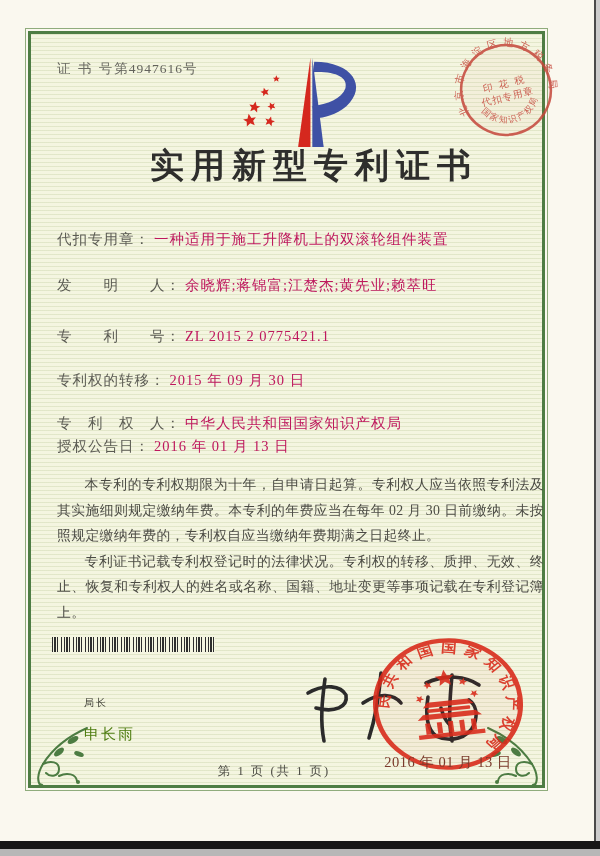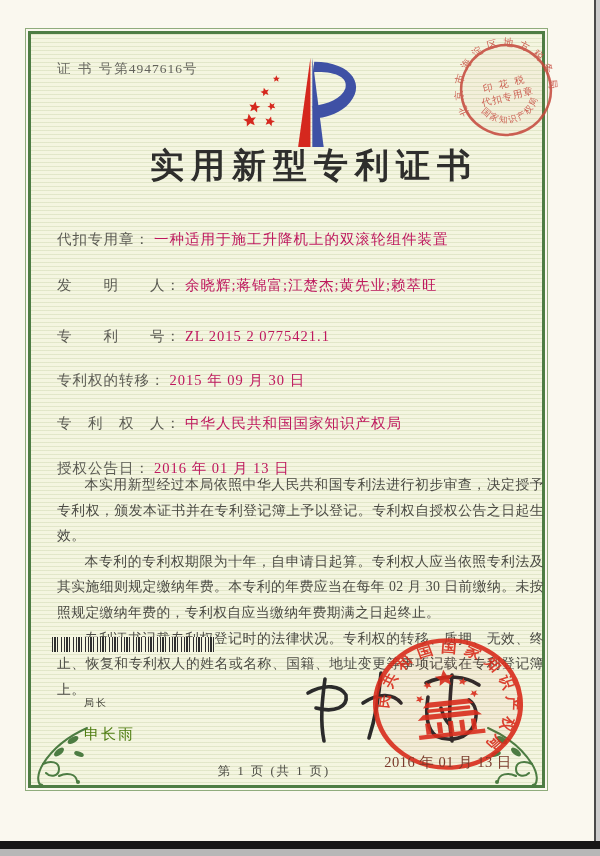--- a/index.html
+++ b/index.html
@@ -136,26 +136,25 @@
   </div>
   <div class="abs field-row" style="top:327px">
     <span>专　　利　　号：</span><span class="val">ZL 2015 2 0775421.1</span>
   </div>
   <div class="abs field-row" style="top:371px">
     <span>专利权的转移：</span><span class="val">2015 年 09 月 30 日</span>
   </div>
   <div class="abs field-row" style="top:414px">
     <span>专　利　权　人：</span><span class="val">中华人民共和国国家知识产权局</span>
   </div>
-  <div class="abs field-row" style="top:459px">
+  <div class="abs field-row" style="top:437px">
     <span>授权公告日：</span><span class="val">2016 年 01 月 13 日</span>
   </div>
 
   <div class="abs law">
-    <p>本实用新型经过本局依照中华人民共和国专利法进行初步审查，决定授予专利权，颁发本证书并在专利登记簿上予以登记。专利权自授权公告之日起生效。</p>
     <p>本专利的专利权期限为十年，自申请日起算。专利权人应当依照专利法及其实施细则规定缴纳年费。本专利的年费应当在每年 02 月 30 日前缴纳。未按照规定缴纳年费的，专利权自应当缴纳年费期满之日起终止。</p>
     <p>专利证书记载专利权登记时的法律状况。专利权的转移、质押、无效、终止、恢复和专利权人的姓名或名称、国籍、地址变更等事项记载在专利登记簿上。</p>
   </div>
 
   <div class="abs barcode"></div>
 
   <div class="abs director-label">局长</div>
   <div class="abs director-name">申长雨</div>
 
   <svg class="abs signature" width="205" height="90" viewBox="0 0 205 90">

